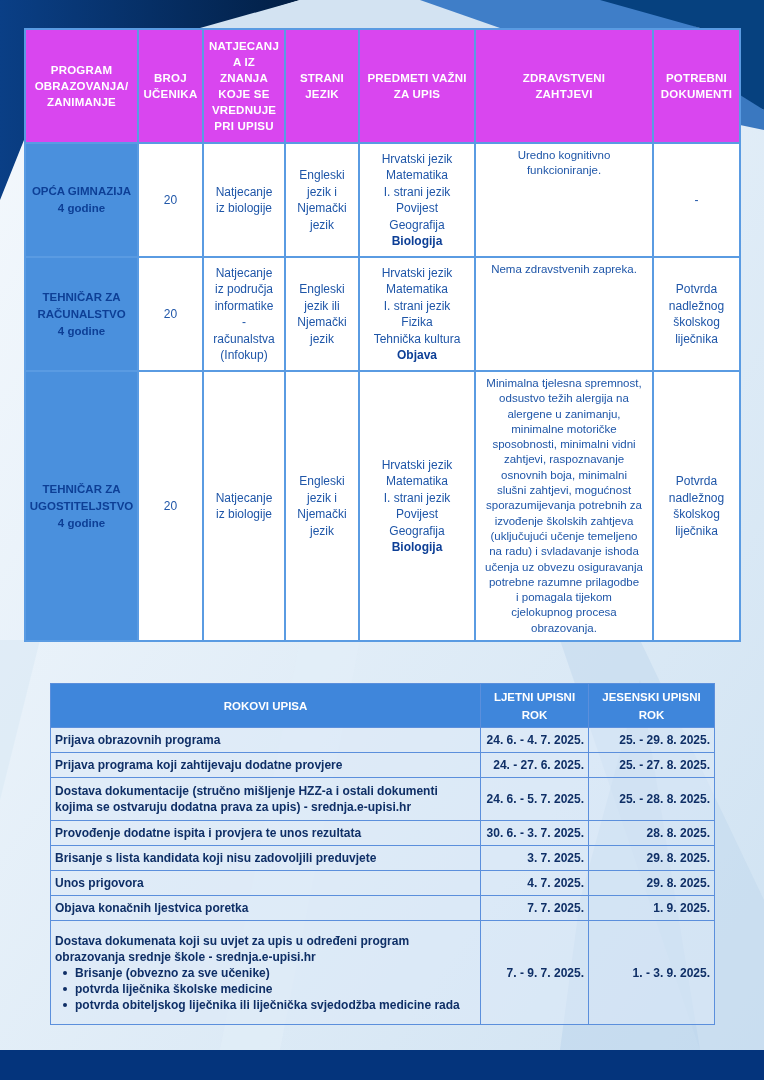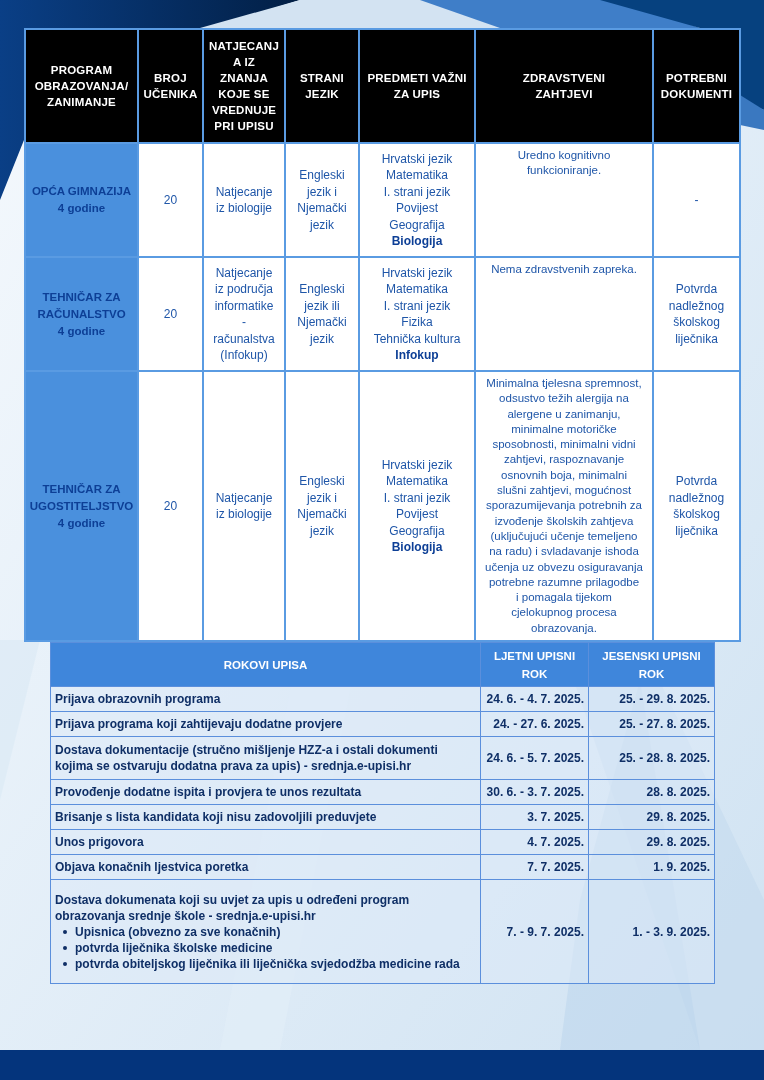--- a/index.html
+++ b/index.html
@@ -22,40 +22,40 @@
   table { border-collapse: collapse; }
   .prog-table {
     position: absolute; left: 24px; top: 28px; width: 715px; z-index: 2;
     table-layout: fixed;
   }
   .prog-table th, .prog-table td {
     border: 2px solid #5a9be2;
     text-align: center; vertical-align: middle;
   }
   .prog-table th {
-    background: #000000; color: #ffffff;
+    background: #d946ef; color: #ffffff;
     font-weight: bold; font-size: 11.5px; line-height: 16px;
     height: 114px; padding: 2px 3px; letter-spacing: 0.2px;
   }
   .prog-table td {
     background: #ffffff; color: #1f56a8;
     font-size: 12px; line-height: 16.5px; padding: 3px 3px;
   }
   .prog-table td.prog-name {
     background: #4a90dd; color: #0d3f96; font-weight: bold; font-size: 11.5px; line-height: 17px;
   }
   .prog-table td.health { vertical-align: top; padding-top: 4px; font-size: 11.5px; line-height: 15.3px; margin-left: 31px; }
   .prog-table td .bold-subj { font-weight: bold; color: #0d3f96; }
   .prog-table tr.r1 td { height: 114px; }
   .prog-table tr.r2 td { height: 114px; }
   .prog-table tr.r3 td { height: 270px; }
 
   
   .dl-table {
-    position: absolute; left: 50px; top: 642px; width: 664px; z-index: 2;
+    position: absolute; left: 50px; top: 683px; width: 664px; z-index: 2;
     table-layout: fixed;
   }
   .dl-table th, .dl-table td { border: 1.5px solid #5b8fdc; }
   .dl-table th {
     background: #3f86db; color: #ffffff; font-weight: bold;
     font-size: 11.5px; line-height: 18px; height: 44px; text-align: center;
   }
   .dl-table td {
     background: rgba(220, 234, 247, 0.55);
     color: #0f2f66; font-weight: bold; font-size: 12px; line-height: 16px;
@@ -136,21 +136,21 @@
       <td>Engleski<br>jezik i<br>Njemački<br>jezik</td>
       <td><span>Hrvatski jezik<br>Matematika<br>I. strani jezik<br>Povijest<br>Geografija</span><br><span class="bold-subj">Biologija</span></td>
       <td class="health">Uredno kognitivno<br>funkcioniranje.</td>
       <td>-</td>
     </tr>
     <tr class="r2">
       <td class="prog-name">TEHNIČAR ZA<br>RAČUNALSTVO<br>4 godine</td>
       <td>20</td>
       <td>Natjecanje<br>iz područja<br>informatike<br>-<br>računalstva<br>(Infokup)</td>
       <td>Engleski<br>jezik ili<br>Njemački<br>jezik</td>
-      <td><span>Hrvatski jezik<br>Matematika<br>I. strani jezik<br>Fizika<br>Tehnička kultura</span><br><span class="bold-subj">Infokup</span></td>
+      <td><span>Hrvatski jezik<br>Matematika<br>I. strani jezik<br>Fizika<br>Tehnička kultura</span><br><span class="bold-subj">Objava</span></td>
       <td class="health">Nema zdravstvenih zapreka.</td>
       <td>Potvrda<br>nadležnog<br>školskog<br>liječnika</td>
     </tr>
     <tr class="r3">
       <td class="prog-name">TEHNIČAR ZA<br>UGOSTITELJSTVO<br>4 godine</td>
       <td>20</td>
       <td>Natjecanje<br>iz biologije</td>
       <td>Engleski<br>jezik i<br>Njemački<br>jezik</td>
       <td><span>Hrvatski jezik<br>Matematika<br>I. strani jezik<br>Povijest<br>Geografija</span><br><span class="bold-subj">Biologija</span></td>
       <td class="health">Minimalna tjelesna spremnost,<br>odsustvo težih alergija na<br>alergene u zanimanju,<br>minimalne motoričke<br>sposobnosti, minimalni vidni<br>zahtjevi, raspoznavanje<br>osnovnih boja, minimalni<br>slušni zahtjevi, mogućnost<br>sporazumijevanja potrebnih za<br>izvođenje školskih zahtjeva<br>(uključujući učenje temeljeno<br>na radu) i svladavanje ishoda<br>učenja uz obvezu osiguravanja<br>potrebne razumne prilagodbe<br>i pomagala tijekom<br>cjelokupnog procesa<br>obrazovanja.</td>
@@ -219,21 +219,21 @@
         <td>
           <div>Objava konačnih ljestvica poretka</div>
         </td>
         <td class="date">7. 7. 2025.</td>
         <td class="date">1. 9. 2025.</td>
       </tr>
       <tr class="row xtall">
         <td>
           <div>Dostava dokumenata koji su uvjet za upis u određeni program<br>obrazovanja srednje škole - srednja.e-upisi.hr</div>
           <ul>
-            <li>Upisnica (obvezno za sve konačnih)</li>
+            <li>Brisanje (obvezno za sve učenike)</li>
             <li>potvrda liječnika školske medicine</li>
             <li>potvrda obiteljskog liječnika ili liječnička svjedodžba medicine rada</li>
           </ul>
         </td>
         <td class="date">7. -  9. 7. 2025.</td>
         <td class="date">1. - 3. 9. 2025.</td>
       </tr>
     </tbody>
 </table>
 

